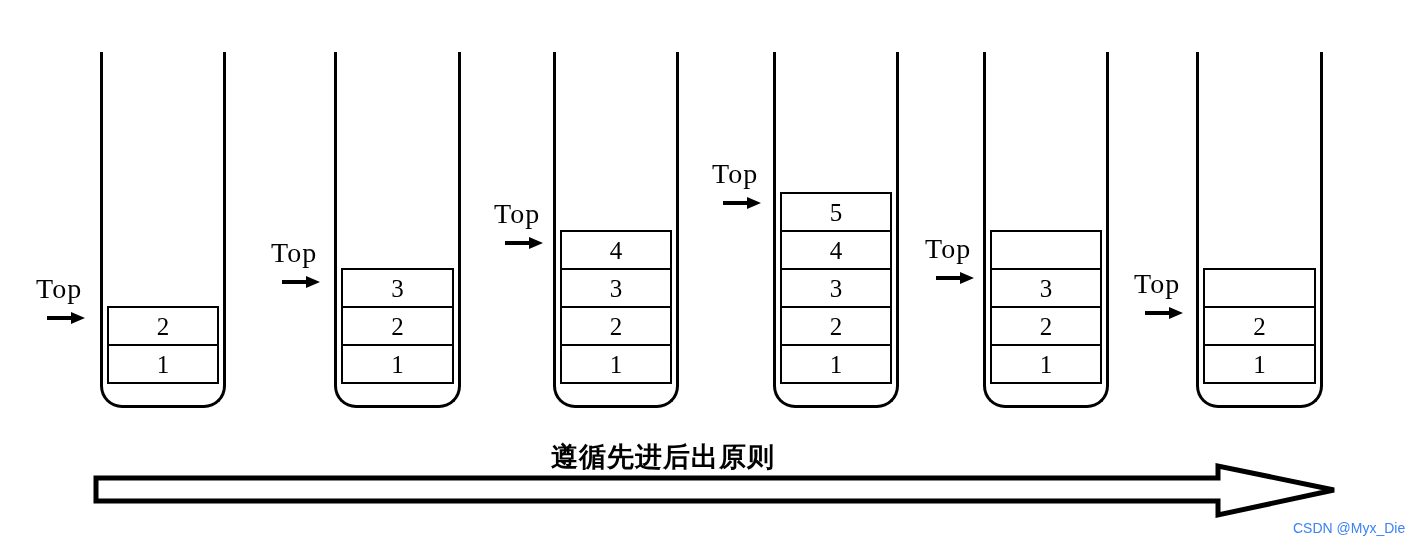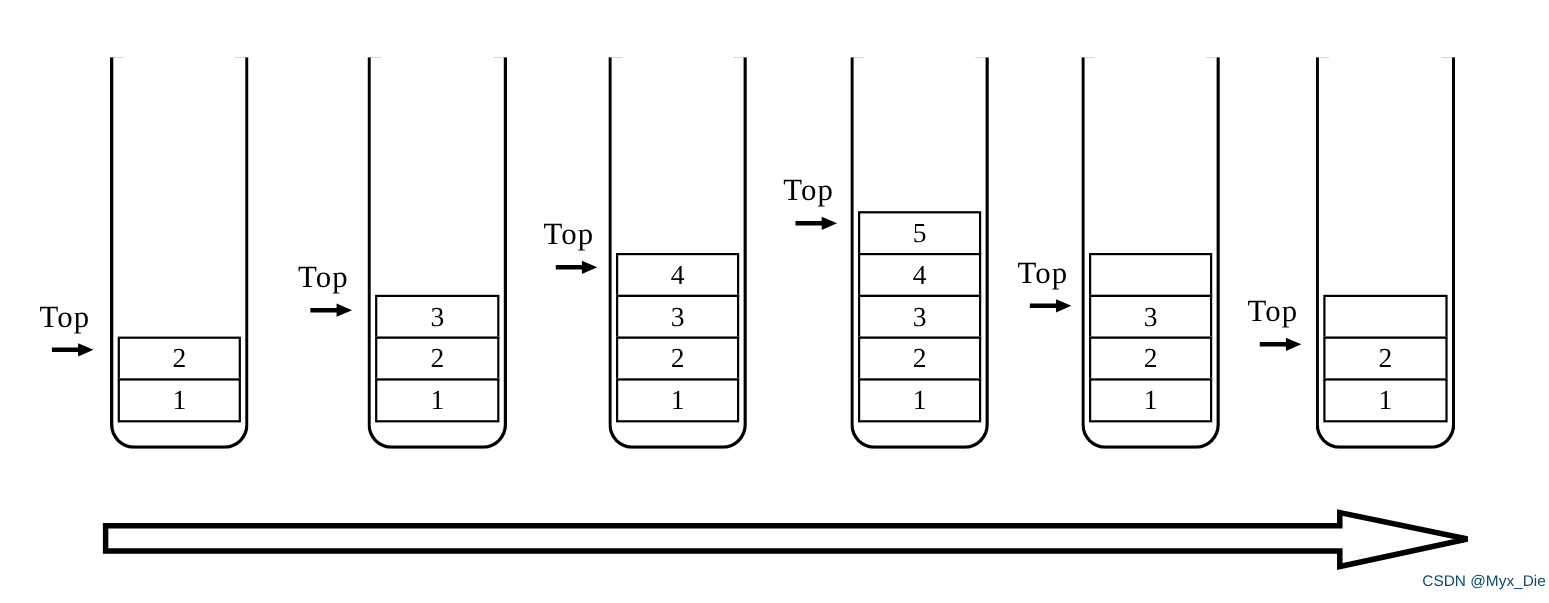--- a/index.html
+++ b/index.html
@@ -60,21 +60,21 @@
     font-weight: bold;
     letter-spacing: 1px;
     white-space: nowrap;
   }
   .flow-arrow { position: absolute; left: 90px; top: 458px; }
   .watermark {
     position: absolute;
     left: 1293px; top: 520px;
     font-family: "Liberation Sans", "DejaVu Sans", sans-serif;
     font-size: 14px;
-    color: #0c4a6e;
+    color: #3b82f6;
     white-space: nowrap;
   }
 </style>
 </head>
 <body>
 
 <div class="stage">
 
   <div class="top-pointer" style="left:36px; top:275px;">
     <span class="label">Top</span>
@@ -156,20 +156,21 @@
     </svg>
   </div>
   <div class="tube" style="left:1196px; width:127px;">
     <div class="cells">
       <div class="cell"></div>
       <div class="cell">2</div>
       <div class="cell">1</div>
     </div>
   </div>
 
+  <div class="caption">遵循先进后出原则</div>
 
   <svg class="flow-arrow" width="1255" height="66" viewBox="0 0 1255 66">
     <polygon points="6,20 1128,20 1128,8 1244,32 1128,57 1128,43 6,43" fill="#ffffff" stroke="#000000" stroke-width="5" stroke-linejoin="miter"></polygon>
   </svg>
 
   <div class="watermark">CSDN @Myx_Die</div>
 
 </div>
 
 </body></html>

